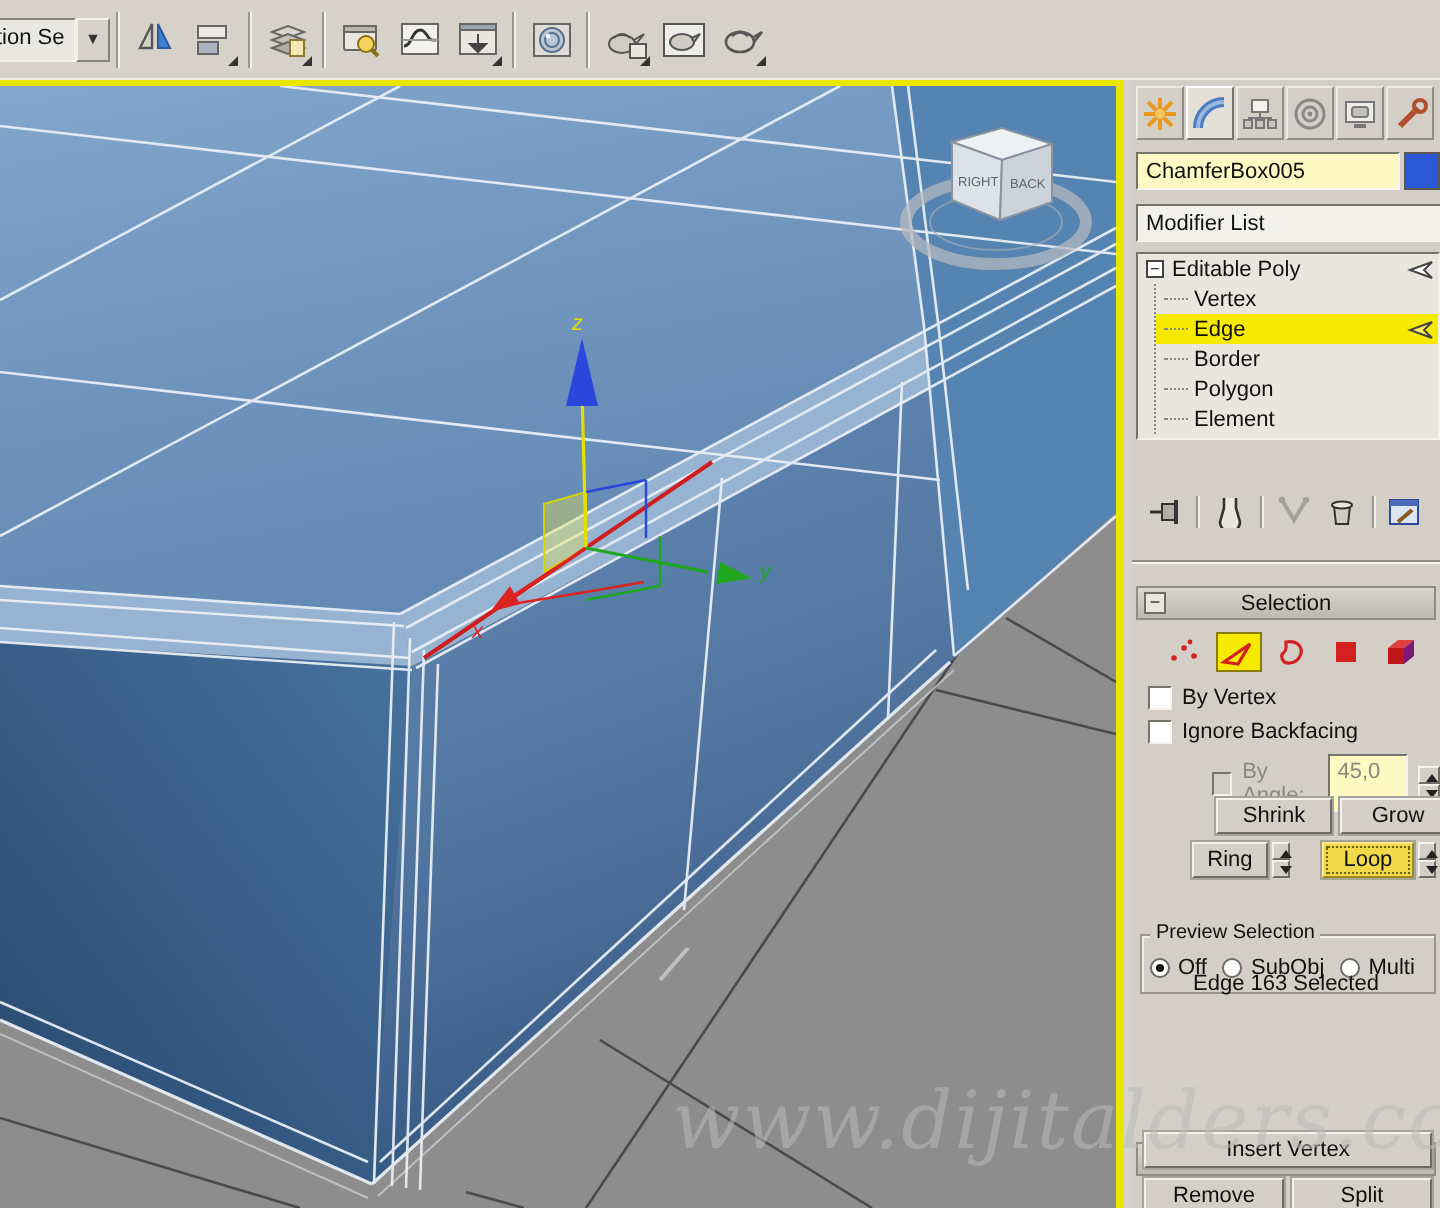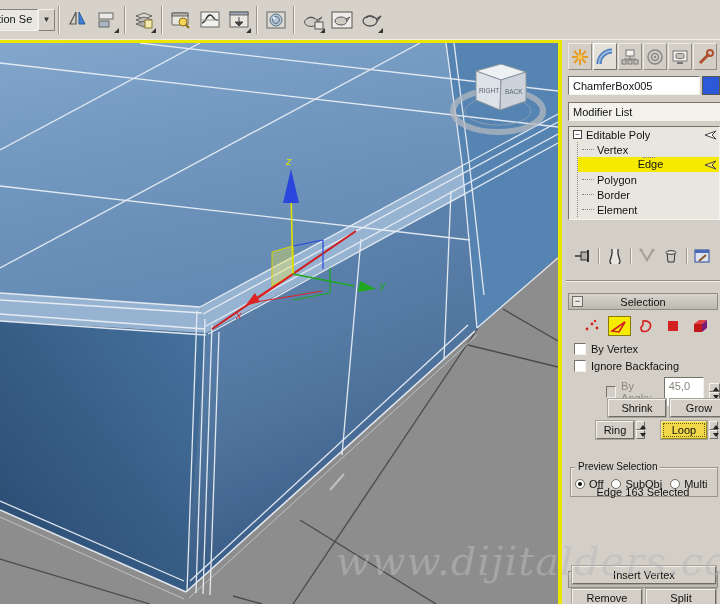--- a/index.html
+++ b/index.html
@@ -30,27 +30,27 @@
 
   
   #panel { position:absolute; left:566px; top:40px; width:154px; height:564px; background:#d3cfc6; }
   .abs { position:absolute; }
 
   .tabs { left:2px; top:3px; width:152px; height:29px; display:flex; gap:1px; }
   .tab { width:24px; height:27px; background:#d3cfc6; border:1px solid;
     border-color:#eceae4 #8f8c83 #8f8c83 #eceae4; display:flex; align-items:center; justify-content:center; }
   .tab.active { background:#e3e0d8; border-color:#ffffff #77746c #77746c #ffffff; }
 
-  .field { background:#ffffff; border:1px solid; border-color:#76736b #f4f2ec #f4f2ec #76736b;
+  .field { background:#fef9c3; border:1px solid; border-color:#76736b #f4f2ec #f4f2ec #76736b;
     padding:3px 4px 0 4px; height:19px; overflow:hidden; white-space:nowrap; }
   .swatch { width:18px; height:19px; border:1px solid #5a5850; }
 
   .stack { background:#e9e6df; border:1px solid; border-color:#76736b #f4f2ec #f4f2ec #76736b; overflow:hidden; }
   .stack-row { height:15px; display:flex; align-items:center; padding-left:4px; position:relative; }
-  .stack-row.sel { background:#f6ea00;flex-direction:column; }
+  .stack-row.sel { background:#f6ea00; }
   .minusbox { width:9px; height:9px; border:1px solid #444; background:#fff; font-size:8px;
     line-height:7px; text-align:center; margin-right:4px; color:#222; }
   .treewrap { border-left:1px dotted #8a887f; margin-left:8px; }
   .twig { display:inline-block; width:12px; height:1px; border-top:1px dotted #8a887f; margin-right:3px; vertical-align:middle; }
   .row-arrow { position:absolute; right:2px; top:3px; }
 
   .stacktb { display:flex; align-items:center; gap:2px; }
   .stb-ic { width:22px; height:20px; display:flex; align-items:center; justify-content:center; }
   .stb-sep { width:2px; height:16px; border-left:1px solid #9a968c; border-right:1px solid #f4f2ec; margin:0 2px; }
 
@@ -379,25 +379,25 @@
         <span class="twig"></span>
         <span>Edge</span>
         <span class="row-arrow">
           <svg width="14" height="10">
               <path d="M13,1 L2,5 L13,9 L9,5 Z" fill="#ffef60" stroke="#444"></path>
             </svg>
         </span>
       </div>
       <div class="stack-row">
         <span class="twig"></span>
-        <span>Polygon</span>
+        <span>Border</span>
       </div>
       <div class="stack-row">
         <span class="twig"></span>
-        <span>Border</span>
+        <span>Polygon</span>
       </div>
       <div class="stack-row">
         <span class="twig"></span>
         <span>Element</span>
       </div>
     </div>
   </div>
 
   <div class="stacktb abs" style="left:6px; top:206px; width:148px;">
     <div class="stb-ic">

